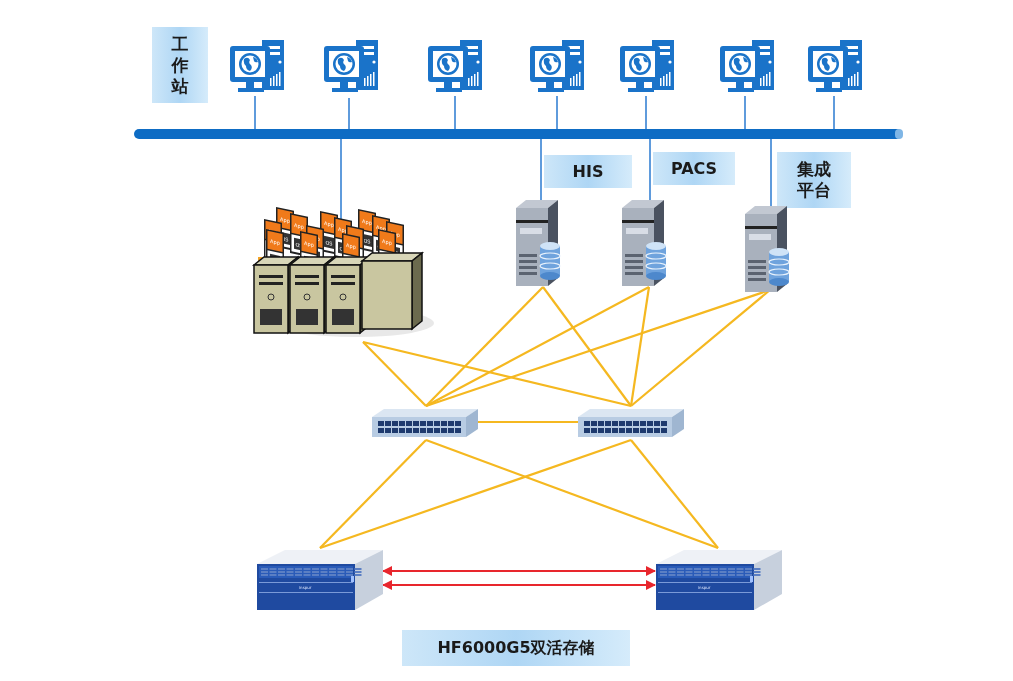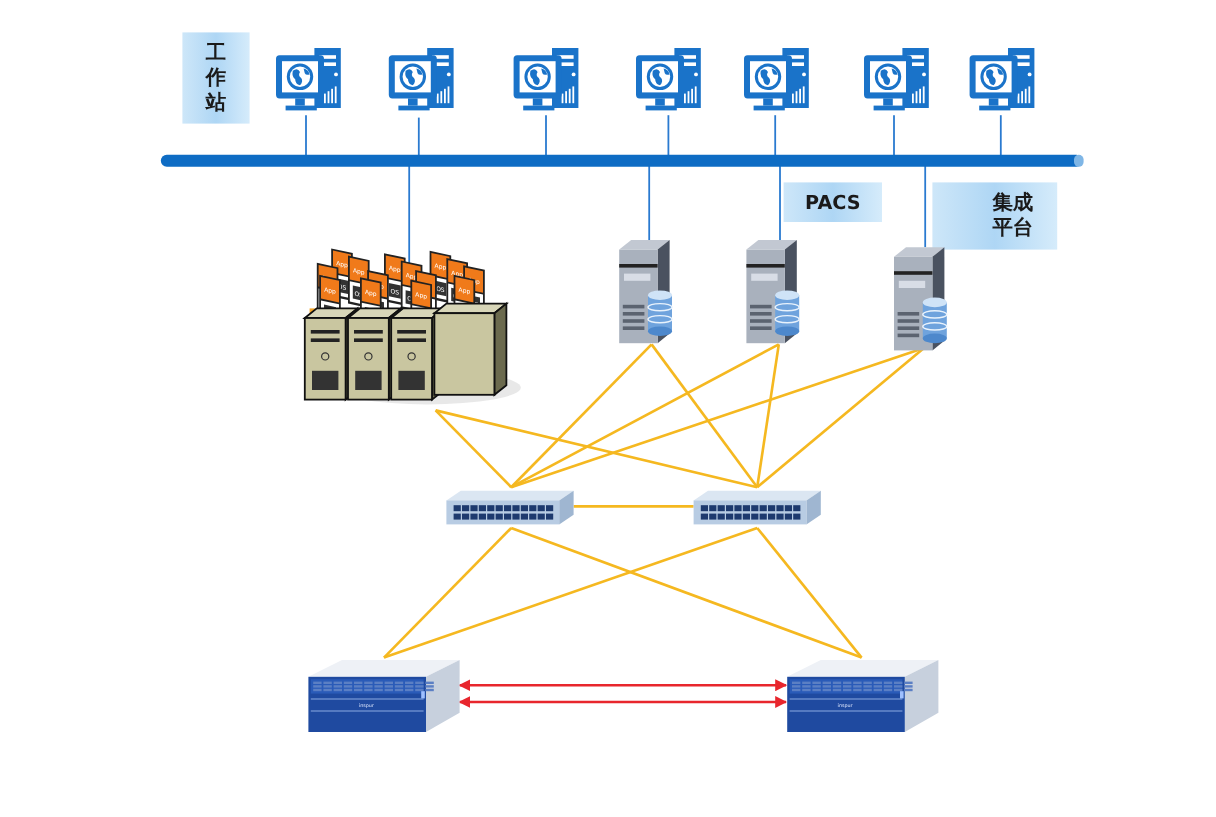--- a/index.html
+++ b/index.html
@@ -209,22 +209,23 @@
         <rect x="7" y="13" width="30" height="26" fill="#fff"></rect>
         <circle cx="22" cy="26" r="11" fill="#1a73c9"></circle>
         <circle cx="22" cy="26" r="8.5" fill="#fff"></circle>
         <path d="M16 21 q4 -3 6 1 q-2 3 1 5 q2 3 -1 6 q-4 -1 -4 -5 q-3 -2 -2 -7z M25 19 q4 1 5 5 q-3 1 -4 -1z" fill="#1a73c9"></path>
         <rect x="18" y="44" width="8" height="6" fill="#1a73c9"></rect>
         <rect x="10" y="50" width="26" height="4" fill="#1a73c9"></rect>
       </svg>
     </div>
 
 
+  <div class="label" style="left:544px; top:155px; width:88px; height:33px;">HIS</div>
   <div class="label" style="left:653px; top:152px; width:82px; height:33px;">PACS</div>
-  <div class="label vertical" style="left:777px; top:152px; width:74px; height:56px;padding-left:30px;">
+  <div class="label vertical" style="left:777px; top:152px; width:74px; height:56px;">
     <span>集成</span>
     <span>平台</span>
   </div>
 
   <svg class="icon" style="left:246px; top:205px;" width="190" height="135" viewBox="0 0 190 135">
     <ellipse cx="110" cy="118" rx="78" ry="14" fill="#d9d9d9" opacity="0.6"></ellipse>
     <g id="vm-tags">
         <g transform="translate(30,2) skewY(12)">
           <rect x="0" y="0" width="18" height="40" fill="#222"></rect>
           <rect x="1.5" y="1.5" width="15" height="18" fill="#f07a1a"></rect>
@@ -588,13 +589,14 @@
         <rect x="91" y="26" width="7" height="2" fill="#5b7fc4"></rect>
         <rect x="99.5" y="26" width="7" height="2" fill="#5b7fc4"></rect>
         <rect x="4" y="34" width="94" height="1" fill="#7a9ad8"></rect>
         <rect x="4" y="44" width="94" height="1" fill="#7a9ad8"></rect>
         <text x="44" y="41" font-size="4" fill="#dfe8ff" font-family="DejaVu Sans, sans-serif">inspur</text>
         <rect x="96" y="28" width="3" height="6" fill="#9fc0ff"></rect>
       </svg>
     </div>
 
 
+  <div class="label" style="left:402px; top:630px; width:228px; height:36px;">HF6000G5双活存储</div>
 </div>
 
 </body></html>

